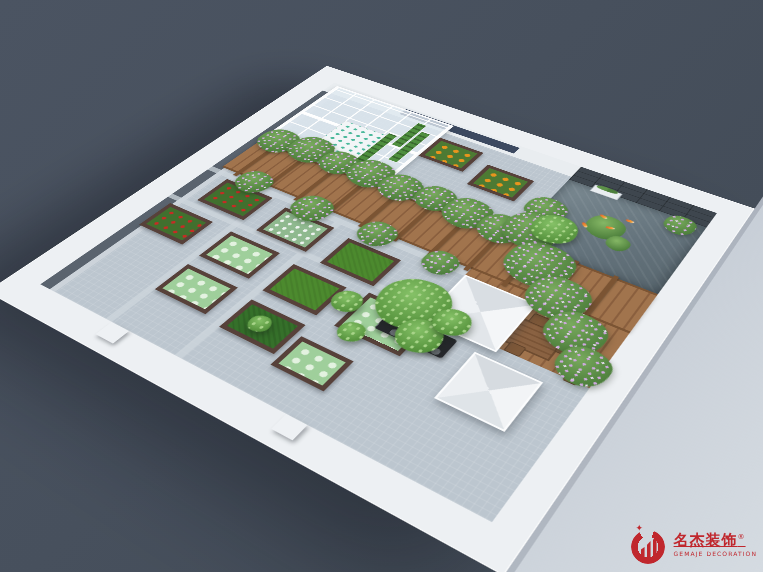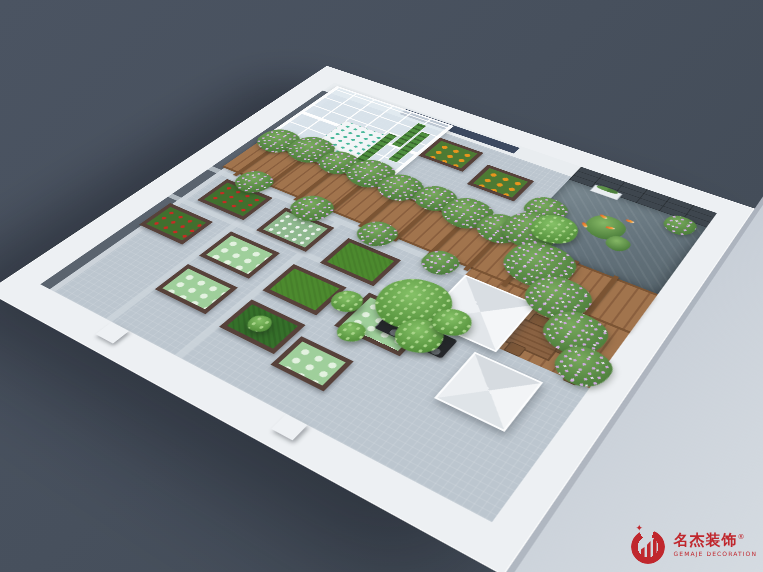--- a/index.html
+++ b/index.html
@@ -121,21 +121,21 @@
   .logo{position:absolute;right:6px;bottom:6px;display:flex;align-items:center;gap:5px;}
   .logo-icon{position:relative;width:40px;height:42px;}
   .logo-ring{position:absolute;left:2px;top:6px;width:34px;height:34px;border-radius:50%;
       background:conic-gradient(from -30deg,transparent 0 50deg,#c0272d 50deg 360deg);
       -webkit-mask:radial-gradient(circle closest-side,transparent 60%,#000 61%);
       mask:radial-gradient(circle closest-side,transparent 60%,#000 61%);}
   .logo-bars{position:absolute;left:12px;bottom:6px;display:flex;align-items:flex-end;gap:2px;}
   .logo-bar{width:4px;background:#c0272d;clip-path:polygon(0 22%,100% 0,100% 100%,0 100%);}
   .logo-star{position:absolute;left:7px;top:0;color:#c0272d;font-size:9px;line-height:9px;}
   .logo-text{display:flex;flex-direction:column;line-height:1.05;}
-  .logo-cn{color:#c0272d;font-size:15px;font-weight:bold;letter-spacing:1px;white-space:nowrap;}
+  .logo-cn{color:#c0272d;font-size:15px;font-weight:bold;letter-spacing:1px;white-space:nowrap;text-decoration:underline;}
   .logo-cn sup{font-size:7px;font-weight:normal;}
   .logo-en{color:#c0272d;font-size:6px;letter-spacing:1.1px;margin-top:2px;white-space:nowrap;}
 </style>
 </head>
 <body>
 
 <div class="stage">
   <div class="scene">
     <div class="plan">
       <div class="facade">

